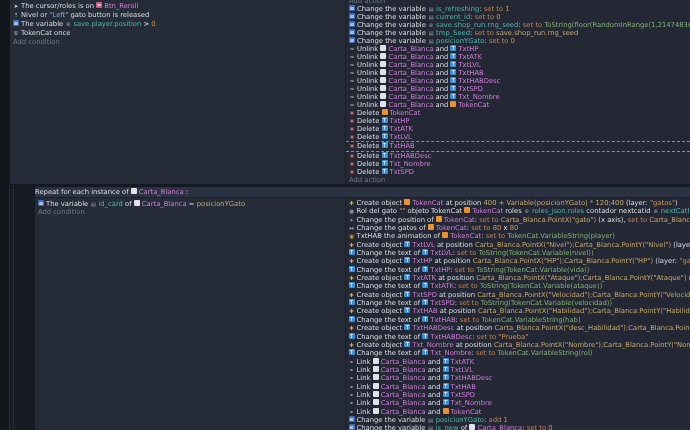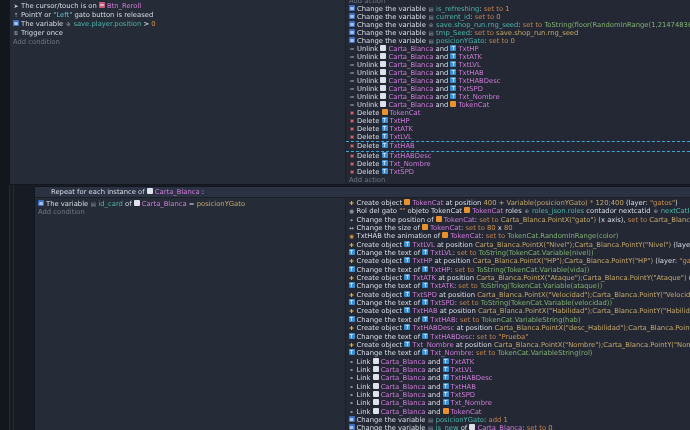--- a/index.html
+++ b/index.html
@@ -11,21 +11,21 @@
   }
   .left-strip{position:absolute;left:0;top:0;width:9px;height:430px;background:#12161d;border-right:1px solid #262c38}
   .indent-guide{position:absolute;left:13px;top:0;width:1px;height:430px;background:#242b37}
   .event{position:absolute;display:flex;box-shadow:0 0 0 1px #121722}
   .ev1{left:10px;top:0;width:680px;height:184px}
   .ev2{left:35px;top:187px;width:655px;height:243px;display:block}
   .conds{background:#262c37;padding-top:2px}
   .acts{background:#232834;border-left:1px solid #1a1f29;padding-top:1px;overflow:hidden}
   .ev1 .conds{width:335px}
   .ev1 .acts{width:344px}
-  .ev2-header{height:10px;line-height:10px;background:#2b3242;padding-left:16px;white-space:nowrap;overflow:hidden;border-bottom:1px solid #1a1f29}
+  .ev2-header{height:10px;line-height:10px;background:#2b3242;padding-left:0;white-space:nowrap;overflow:hidden;border-bottom:1px solid #1a1f29}
   .ev2-body{display:flex;height:232px}
   .ev2 .conds{width:310px}
   .ev2 .acts{width:345px}
   .row{height:8px;line-height:8px;white-space:nowrap;overflow:hidden;padding-left:3px;box-sizing:border-box;cursor:default}
   .ev1 .conds .row{height:9px;line-height:9px}
   .ev2 .acts .row{height:8.35px;line-height:8.35px}
   .row.drop{border-top:1px dashed #3da8d8;border-bottom:1px dashed #3da8d8;height:11px;line-height:9px}
   .row.partial{margin-top:-4px}
   .add{color:#6e7886}
   .ico{display:inline-block;min-width:6px;height:6px;line-height:6px;font-size:5.5px;text-align:center;margin-right:2px;vertical-align:0}
@@ -44,24 +44,24 @@
 <body>
 
 <div class="left-strip"></div>
 <div class="indent-guide"></div>
 
 <div>
 
   <div class="event ev1">
     <div class="conds">
       <div>
-          <div class="row"><span class="ico" style="color: rgb(207, 214, 224);">➤</span><span class="p">The cursor/touch is on </span><span class="ico box" style="background: rgb(200, 90, 124); color: rgb(255, 255, 255);">=</span><span class="obj">Btn_Reroll</span></div>
-          <div class="row"><span class="ico" style="color: rgb(207, 214, 224);">⇡</span><span class="p">PointY or </span><span class="cyan">"Left"</span><span class="p"> gato button is released</span></div>
+          <div class="row"><span class="ico" style="color: rgb(207, 214, 224);">➤</span><span class="p">The cursor/roles is on </span><span class="ico box" style="background: rgb(200, 90, 124); color: rgb(255, 255, 255);">=</span><span class="obj">Btn_Reroll</span></div>
+          <div class="row"><span class="ico" style="color: rgb(207, 214, 224);">⇡</span><span class="p">Nivel or </span><span class="cyan">"Left"</span><span class="p"> gato button is released</span></div>
           <div class="row"><span class="ico box" style="background: rgb(61, 111, 192); color: rgb(255, 255, 255);">≡</span><span class="p">The variable </span><span class="ico" style="color: rgb(138, 147, 163);">⊕</span><span class="var">save.player.position</span><span class="p">  &gt;  </span><span class="num">0</span></div>
-          <div class="row"><span class="ico" style="color: rgb(207, 214, 224);">①</span><span class="p">Trigger once</span></div>
+          <div class="row"><span class="ico" style="color: rgb(207, 214, 224);">①</span><span class="p">TokenCat once</span></div>
         </div>
       <div class="row add">Add condition</div>
     </div>
     <div class="acts">
       <div class="row add partial">Add action</div>
       <div>
           <div class="row"><span class="ico box" style="background: rgb(61, 111, 192); color: rgb(255, 255, 255);">≡</span><span class="p">Change the variable </span><span class="ico" style="color: rgb(138, 147, 163);">▤</span><span class="var">is_refreshing</span><span class="p">: </span><span class="kw">set to </span><span class="num">1</span></div>
           <div class="row"><span class="ico box" style="background: rgb(61, 111, 192); color: rgb(255, 255, 255);">≡</span><span class="p">Change the variable </span><span class="ico" style="color: rgb(138, 147, 163);">▤</span><span class="var">current_id</span><span class="p">: </span><span class="kw">set to </span><span class="num">0</span></div>
           <div class="row"><span class="ico box" style="background: rgb(61, 111, 192); color: rgb(255, 255, 255);">≡</span><span class="p">Change the variable </span><span class="ico" style="color: rgb(138, 147, 163);">⊕</span><span class="var">save.shop_run.rng_seed</span><span class="p">: </span><span class="kw">set to </span><span class="exprg">ToString(floor(RandomInRange(1,2147483647)))</span></div>
           <div class="row"><span class="ico box" style="background: rgb(61, 111, 192); color: rgb(255, 255, 255);">≡</span><span class="p">Change the variable </span><span class="ico" style="color: rgb(138, 147, 163);">▤</span><span class="var">tmp_Seed</span><span class="p">: </span><span class="kw">set to </span><span class="expr">save.shop_run.rng_seed</span></div>
@@ -94,22 +94,22 @@
         <div>
             <div class="row"><span class="ico box" style="background: rgb(61, 111, 192); color: rgb(255, 255, 255);">≡</span><span class="p">The variable </span><span class="ico" style="color: rgb(138, 147, 163);">▤</span><span class="var">id_card</span><span class="p"> of </span><span class="ico box" style="background: rgb(223, 226, 234);"></span><span class="obj">Carta_Blanca</span><span class="p">  =  </span><span class="expr">posicionYGato</span></div>
           </div>
         <div class="row add">Add condition</div>
       </div>
       <div class="acts">
         <div>
             <div class="row"><span class="ico" style="color: rgb(224, 179, 65);">✚</span><span class="p">Create object </span><span class="ico box" style="background: rgb(232, 145, 45);"></span><span class="obj">TokenCat</span><span class="p"> at position </span><span class="expr">400 + Variable(posicionYGato) * 120;400</span><span class="p"> (layer: </span><span class="str">"gatos"</span><span class="p">)</span></div>
             <div class="row"><span class="ico" style="color: rgb(125, 134, 150);">●</span><span class="p">Rol del gato </span><span class="str">""</span><span class="p"> objeto TokenCat </span><span class="ico box" style="background: rgb(232, 145, 45);"></span><span class="obj">TokenCat</span><span class="p"> roles </span><span class="ico" style="color: rgb(138, 147, 163);">⊕</span><span class="var">roles_json.roles</span><span class="p"> contador nextcatid </span><span class="ico" style="color: rgb(138, 147, 163);">⊕</span><span class="var">nextCatId</span></div>
             <div class="row"><span class="ico" style="color: rgb(207, 214, 224);">⌖</span><span class="p">Change the position of </span><span class="ico box" style="background: rgb(232, 145, 45);"></span><span class="obj">TokenCat</span><span class="p">: </span><span class="kw">set to </span><span class="expr">Carta_Blanca.PointX("gato")</span><span class="p"> (x axis), </span><span class="kw">set to </span><span class="expr">Carta_Blanca.PointY("gato")</span></div>
-            <div class="row"><span class="ico" style="color: rgb(207, 214, 224);">↔</span><span class="p">Change the size of </span><span class="ico box" style="background: rgb(232, 145, 45);"></span><span class="obj">TokenCat</span><span class="p">: </span><span class="kw">set to </span><span class="num">80</span><span class="p"> x </span><span class="num">80</span></div>
-            <div class="row"><span class="ico" style="color: rgb(217, 161, 62);">◉</span><span class="p">TxtHAB the animation of </span><span class="ico box" style="background: rgb(232, 145, 45);"></span><span class="obj">TokenCat</span><span class="p">: </span><span class="kw">set to </span><span class="exprg">TokenCat.RandomInRange(color)</span></div>
+            <div class="row"><span class="ico" style="color: rgb(207, 214, 224);">↔</span><span class="p">Change the gatos of </span><span class="ico box" style="background: rgb(232, 145, 45);"></span><span class="obj">TokenCat</span><span class="p">: </span><span class="kw">set to </span><span class="num">80</span><span class="p"> x </span><span class="num">80</span></div>
+            <div class="row"><span class="ico" style="color: rgb(217, 161, 62);">◉</span><span class="p">TxtHAB the animation of </span><span class="ico box" style="background: rgb(232, 145, 45);"></span><span class="obj">TokenCat</span><span class="p">: </span><span class="kw">set to </span><span class="exprg">TokenCat.VariableString(player)</span></div>
             <div class="row"><span class="ico" style="color: rgb(224, 179, 65);">✚</span><span class="p">Create object </span><span class="ico box" style="background: rgb(61, 143, 212); color: rgb(255, 255, 255);">T</span><span class="obj">TxtLVL</span><span class="p"> at position </span><span class="expr">Carta_Blanca.PointX("Nivel");Carta_Blanca.PointY("Nivel")</span><span class="p"> (layer: </span></div>
             <div class="row"><span class="ico box" style="background: rgb(61, 143, 212); color: rgb(255, 255, 255);">T</span><span class="p">Change the text of </span><span class="ico box" style="background: rgb(61, 143, 212); color: rgb(255, 255, 255);">T</span><span class="obj">TxtLVL</span><span class="p">: </span><span class="kw">set to </span><span class="exprg">ToString(TokenCat.Variable(nivel))</span></div>
             <div class="row"><span class="ico" style="color: rgb(224, 179, 65);">✚</span><span class="p">Create object </span><span class="ico box" style="background: rgb(61, 143, 212); color: rgb(255, 255, 255);">T</span><span class="obj">TxtHP</span><span class="p"> at position </span><span class="expr">Carta_Blanca.PointX("HP");Carta_Blanca.PointY("HP")</span><span class="p"> (layer: </span><span class="str">"gatos"</span></div>
             <div class="row"><span class="ico box" style="background: rgb(61, 143, 212); color: rgb(255, 255, 255);">T</span><span class="p">Change the text of </span><span class="ico box" style="background: rgb(61, 143, 212); color: rgb(255, 255, 255);">T</span><span class="obj">TxtHP</span><span class="p">: </span><span class="kw">set to </span><span class="exprg">ToString(TokenCat.Variable(vida))</span></div>
             <div class="row"><span class="ico" style="color: rgb(224, 179, 65);">✚</span><span class="p">Create object </span><span class="ico box" style="background: rgb(61, 143, 212); color: rgb(255, 255, 255);">T</span><span class="obj">TxtATK</span><span class="p"> at position </span><span class="expr">Carta_Blanca.PointX("Ataque");Carta_Blanca.PointY("Ataque")</span><span class="p"> (layer: </span></div>
             <div class="row"><span class="ico box" style="background: rgb(61, 143, 212); color: rgb(255, 255, 255);">T</span><span class="p">Change the text of </span><span class="ico box" style="background: rgb(61, 143, 212); color: rgb(255, 255, 255);">T</span><span class="obj">TxtATK</span><span class="p">: </span><span class="kw">set to </span><span class="exprg">ToString(TokenCat.Variable(ataque))</span></div>
             <div class="row"><span class="ico" style="color: rgb(224, 179, 65);">✚</span><span class="p">Create object </span><span class="ico box" style="background: rgb(61, 143, 212); color: rgb(255, 255, 255);">T</span><span class="obj">TxtSPD</span><span class="p"> at position </span><span class="expr">Carta_Blanca.PointX("Velocidad");Carta_Blanca.PointY("Velocidad")</span></div>
             <div class="row"><span class="ico box" style="background: rgb(61, 143, 212); color: rgb(255, 255, 255);">T</span><span class="p">Change the text of </span><span class="ico box" style="background: rgb(61, 143, 212); color: rgb(255, 255, 255);">T</span><span class="obj">TxtSPD</span><span class="p">: </span><span class="kw">set to </span><span class="exprg">ToString(TokenCat.Variable(velocidad))</span></div>
             <div class="row"><span class="ico" style="color: rgb(224, 179, 65);">✚</span><span class="p">Create object </span><span class="ico box" style="background: rgb(61, 143, 212); color: rgb(255, 255, 255);">T</span><span class="obj">TxtHAB</span><span class="p"> at position </span><span class="expr">Carta_Blanca.PointX("Habilidad");Carta_Blanca.PointY("Habilidad")</span></div>
             <div class="row"><span class="ico box" style="background: rgb(61, 143, 212); color: rgb(255, 255, 255);">T</span><span class="p">Change the text of </span><span class="ico box" style="background: rgb(61, 143, 212); color: rgb(255, 255, 255);">T</span><span class="obj">TxtHAB</span><span class="p">: </span><span class="kw">set to </span><span class="exprg">TokenCat.VariableString(hab)</span></div>

